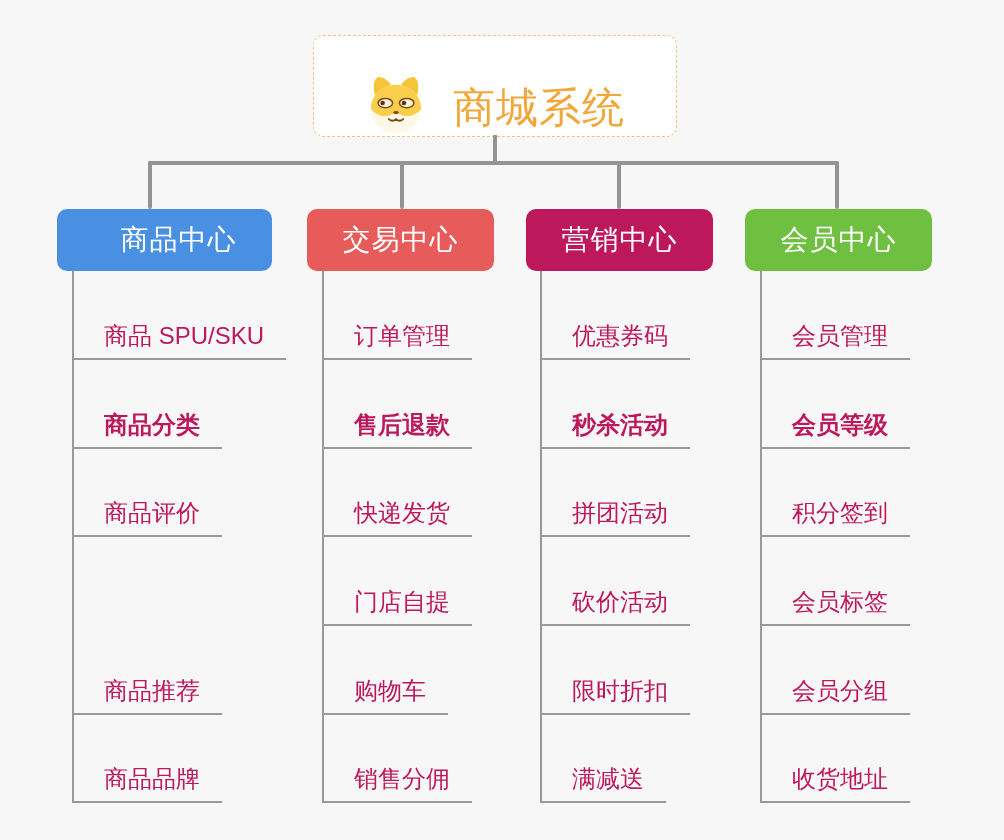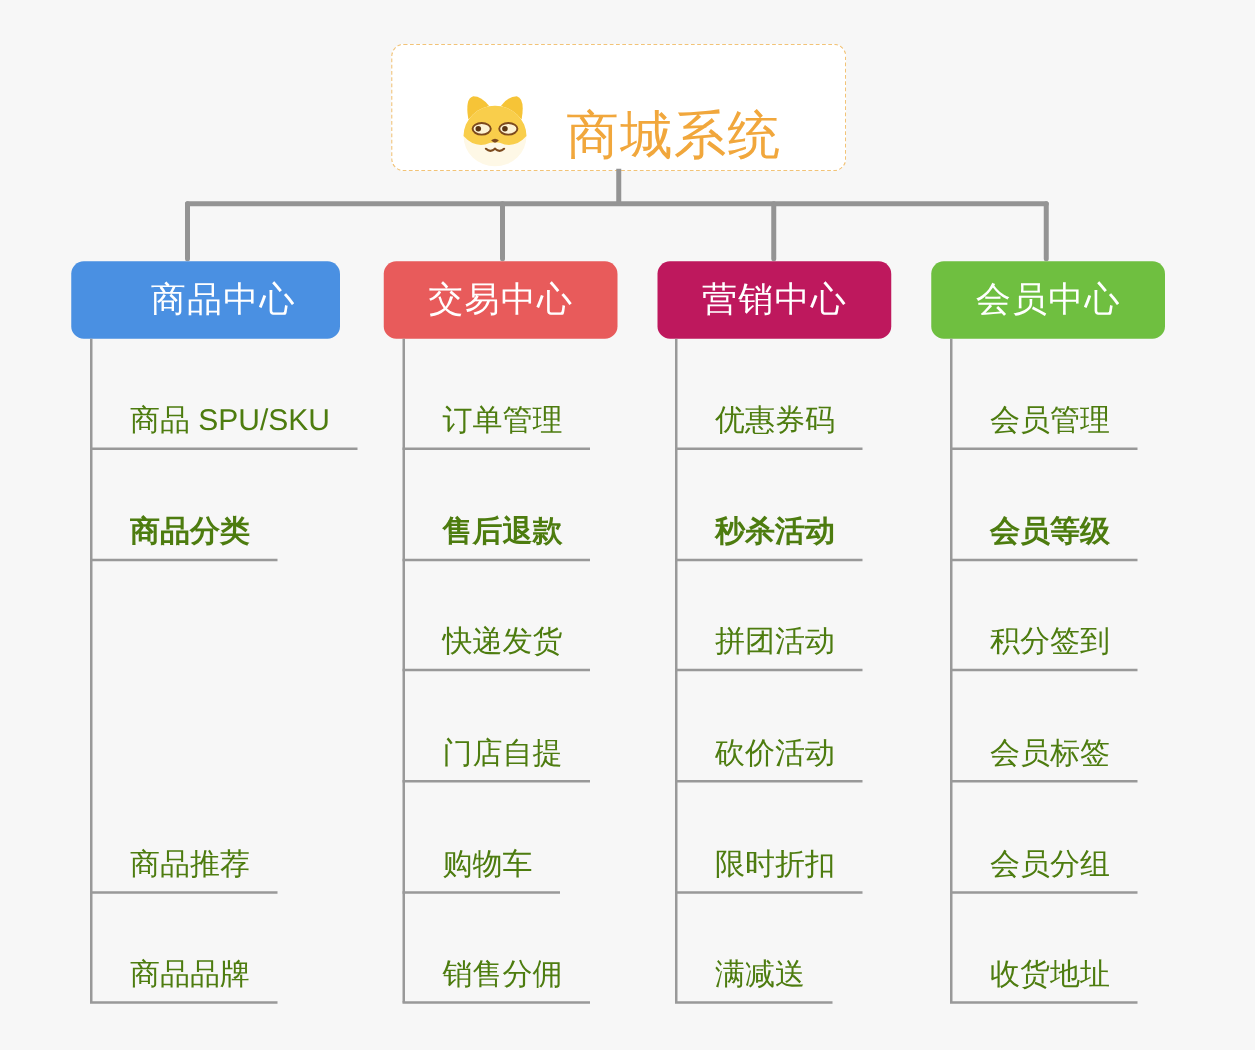--- a/index.html
+++ b/index.html
@@ -26,21 +26,21 @@
     letter-spacing:1px;cursor:default;}
   .bn-0{left:57px;padding-left:28px;} .bn-1{left:307px;} .bn-2{left:526px;} .bn-3{left:745px;}
 
   
   .trunk{position:absolute;top:271px;width:2px;height:531px;background:var(--line,#999);}
   .tr-0{left:72px;} .tr-1{left:322px;} .tr-2{left:540px;} .tr-3{left:760px;}
 
   
   .leaf{position:absolute;box-sizing:border-box;height:42px;display:flex;align-items:flex-end;
     padding:0 22px 6px 32px;border-bottom:2px solid var(--line,#999);
-    font-size:24px;color:#4d7c0f;white-space:nowrap;cursor:default;}
+    font-size:24px;color:#be185d;white-space:nowrap;cursor:default;}
   .lx-0{left:72px;} .lx-1{left:322px;} .lx-2{left:540px;} .lx-3{left:760px;}
   .ly-0{top:318px;} .ly-1{top:407px;font-weight:bold;} .ly-2{top:495px;} .ly-3{top:584px;} .ly-4{top:673px;} .ly-5{top:761px;}
 </style>
 </head>
 <body>
 
 <div class="canvas">
 
   <div class="root-node">
     <svg class="root-icon" viewBox="0 0 64 64">
@@ -78,20 +78,21 @@
     <span>会员中心</span>
   </div>
 
   <div class="trunk tr-0"></div>
   <div class="trunk tr-1"></div>
   <div class="trunk tr-2"></div>
   <div class="trunk tr-3"></div>
 
   <div class="leaf lx-0 ly-0">商品 SPU/SKU</div>
   <div class="leaf lx-0 ly-1">商品分类</div>
+  <div class="leaf lx-0 ly-2">商品评价</div>
   <div class="leaf lx-0 ly-4">商品推荐</div>
   <div class="leaf lx-0 ly-5">商品品牌</div>
 
   <div class="leaf lx-1 ly-0">订单管理</div>
   <div class="leaf lx-1 ly-1">售后退款</div>
   <div class="leaf lx-1 ly-2">快递发货</div>
   <div class="leaf lx-1 ly-3">门店自提</div>
   <div class="leaf lx-1 ly-4">购物车</div>
   <div class="leaf lx-1 ly-5">销售分佣</div>
 

